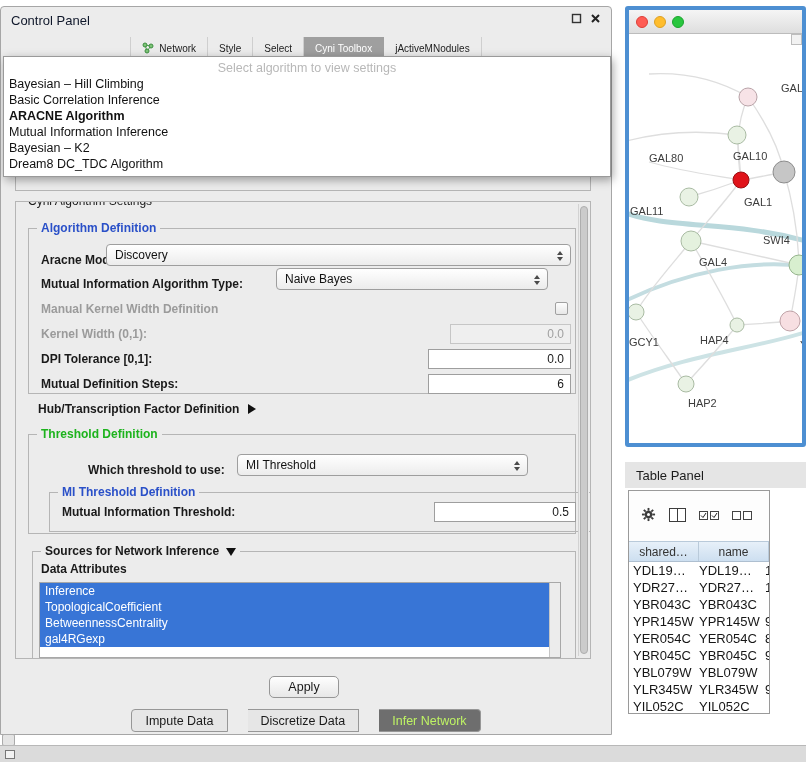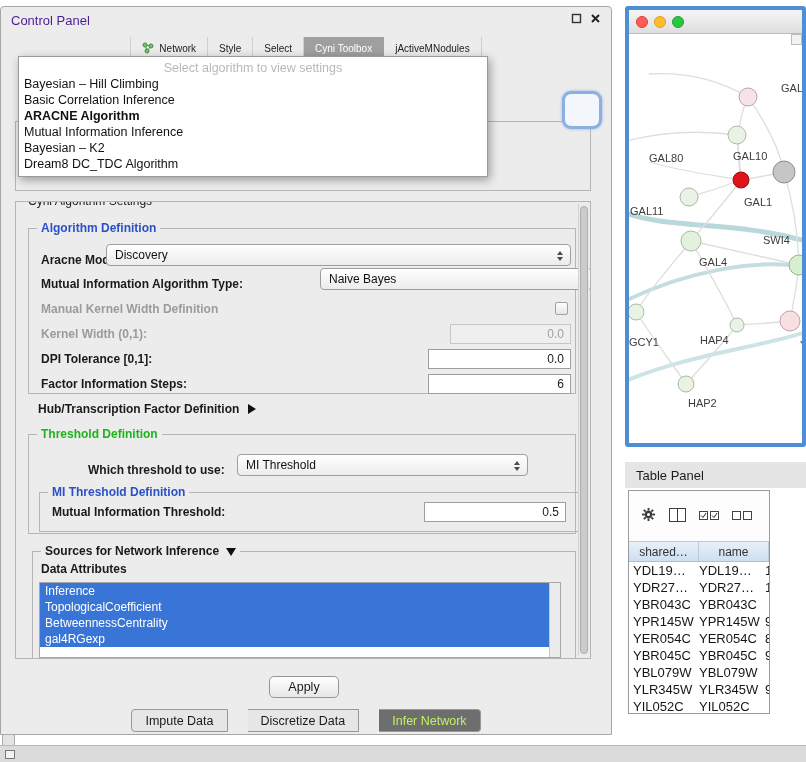--- a/index.html
+++ b/index.html
@@ -4,39 +4,39 @@
 <style>
   * { box-sizing: border-box; margin: 0; padding: 0; }
   html,body { width:806px; height:762px; }
   body { font-family:"Liberation Sans", sans-serif; font-size:12px; color:#1a1a1a; background:#fff; overflow:hidden; }
   #app { position:relative; width:806px; height:762px; background:#fff; }
 
   
   #control-panel { position:absolute; left:0; top:6px; width:612px; height:729px;
     background:#ececec; border:1px solid #a6a6a6; border-radius:4px 4px 0 0; }
   .titlebar { position:absolute; left:0; top:0; right:0; height:26px; display:flex; align-items:center; padding:0 10px; }
-  .titlebar .wtitle { font-size:13px; color:#4c1d95; }
+  .titlebar .wtitle { font-size:13px; color:#0f172a; }
   .titlebar .wicons { margin-left:auto; display:flex; align-items:center; gap:8px; }
 
   .tabbar { position:absolute; left:0; right:0; top:30px; height:23px; display:flex; justify-content:center; align-items:stretch; }
   .tab { display:flex; align-items:center; gap:5px; padding:0 11px; font-size:10px; color:#222; border-right:1px solid #cfcfcf; cursor:default; }
   .tab:first-child { border-left:1px solid #cfcfcf; }
   .tab.active { background:#9f9f9f; color:#fff; border-color:#9f9f9f; }
 
   .fieldset { position:absolute; border:1px solid #b5b5b5; }
   .fieldset-title { position:absolute; top:-8px; left:8px; background:#ececec; padding:0 4px; font-size:12px; white-space:nowrap; }
   .t-blue { color:#2a50c8; font-weight:bold; }
   .t-green { color:#1db31d; font-weight:bold; }
 
   #hidden-fieldset { left:14px; top:114px; width:576px; height:70px; }
   #algo-focus { position:absolute; left:561px; top:84px; width:40px; height:38px; border-radius:9px;
     border:3px solid #8cb0e2; background:#f3f7fc; box-shadow:0 0 3px #8cb0e2; }
 
   
-  #algo-popup { position:absolute; left:18px; top:56px; width:470px; background:#fff;
+  #algo-popup { position:absolute; left:3px; top:56px; width:608px; background:#fff;
     border:1px solid #9a9a9a; box-shadow:2px 3px 9px rgba(0,0,0,.35); z-index:50; padding:3px 0 4px; }
   .dd-placeholder { text-align:center; color:#b8b8b8; font-size:12.5px; height:16px; line-height:16px; }
   .dd-item { height:16px; line-height:16px; padding:0 5px; font-size:12.5px; color:#111; }
   .dd-selected { font-weight:bold; }
 
   
   #settings-group { left:14px; top:194px; width:576px; height:458px; overflow:hidden; border:1px solid #b5b5b5; position:absolute; }
   .vscroll { position:absolute; right:1px; top:2px; bottom:2px; width:11px; background:#ebebeb; border-left:1px solid #d2d2d2; }
   .vthumb { position:absolute; left:1px; right:1px; top:2px; bottom:2px; background:#cbcbcb; border:1px solid #aeaeae; border-radius:5px; }
 
@@ -169,42 +169,42 @@
         <span class="alabel" style="left:12px;top:20px;">Aracne Mode:</span>
         <div class="combo" style="left:77px;top:15px;width:465px;">
           <span class="combo-val">Discovery</span>
           <span class="arrows">
               <i class="tri-up"></i>
               <i class="tri-dn"></i>
             </span>
         </div>
 
         <span class="alabel" style="left:12px;top:44px;">Mutual Information Algorithm Type:</span>
-        <div class="combo" style="left:247px;top:39px;width:272px;margin-left:44px;">
+        <div class="combo" style="left:247px;top:39px;width:272px;">
           <span class="combo-val">Naive Bayes</span>
           <span class="arrows">
               <i class="tri-up"></i>
               <i class="tri-dn"></i>
             </span>
         </div>
 
         <span class="alabel dis" style="left:12px;top:69px;">Manual Kernel Width Definition</span>
         <span class="checkbox" style="left:526px;top:73px;"></span>
 
         <span class="alabel dis" style="left:12px;top:94px;">Kernel Width (0,1):</span>
         <div class="field dis" style="left:421px;top:95px;width:121px;">
           <span>0.0</span>
         </div>
 
         <span class="alabel" style="left:12px;top:119px;">DPI Tolerance [0,1]:</span>
         <div class="field" style="left:399px;top:120px;width:143px;">
           <span>0.0</span>
         </div>
 
-        <span class="alabel" style="left:12px;top:144px;">Factor Information Steps:</span>
+        <span class="alabel" style="left:12px;top:144px;">Mutual Definition Steps:</span>
         <div class="field" style="left:399px;top:145px;width:143px;">
           <span>6</span>
         </div>
       </div>
 
       <div style="position:absolute;left:22px;top:200px;height:16px;font-weight:bold;">
         <span>Hub/Transcription Factor Definition</span><span class="tri-right"></span>
       </div>
 
       <div class="fieldset" style="left:12px;top:232px;width:548px;height:100px;">
@@ -212,21 +212,21 @@
 
         <span class="alabel" style="left:59px;top:24px;">Which threshold to use:</span>
         <div class="combo" style="left:208px;top:19px;width:291px;">
           <span class="combo-val">MI Threshold</span>
           <span class="arrows">
               <i class="tri-up"></i>
               <i class="tri-dn"></i>
             </span>
         </div>
 
-        <div class="fieldset" style="left:10px;top:57px;width:544px;height:40px;">
+        <div class="fieldset" style="left:20px;top:57px;width:544px;height:40px;">
           <span class="fieldset-title t-blue">MI Threshold Definition</span>
           <span class="alabel" style="left:12px;top:8px;">Mutual Information Threshold:</span>
           <div class="field" style="left:384px;top:9px;width:142px;">
             <span>0.5</span>
           </div>
         </div>
       </div>
 
       <div class="fieldset" style="left:16px;top:349px;width:544px;height:115px;">
         <span class="fieldset-title" style="font-weight:bold;">

